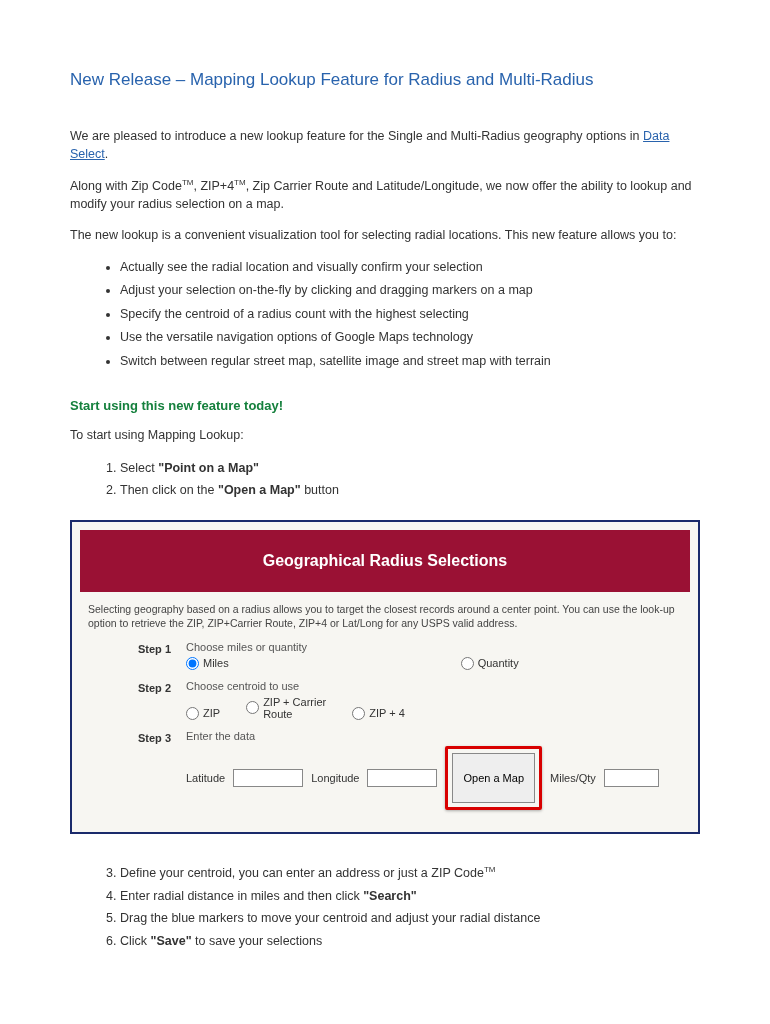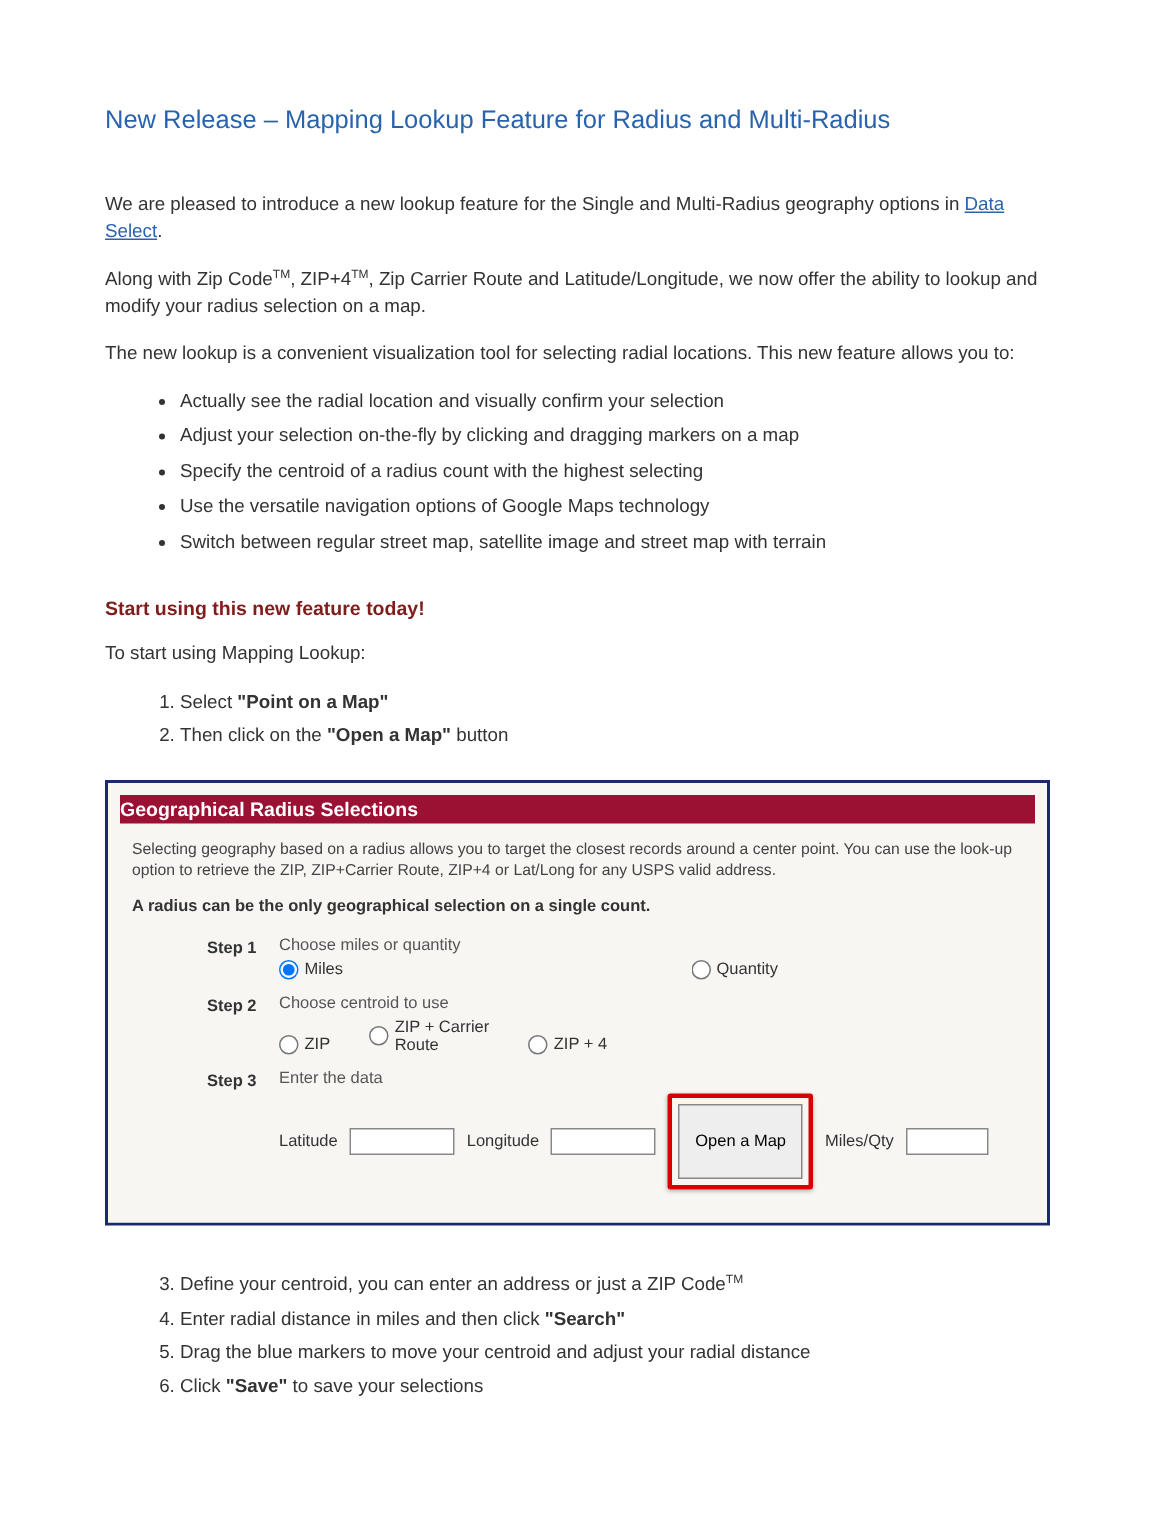--- a/index.html
+++ b/index.html
@@ -3,28 +3,28 @@
 <meta charset="utf-8">
 <style>
 * { box-sizing: border-box; margin: 0; padding: 0; }
 body { font-family: Arial, Helvetica, sans-serif; background: #fff; width: 770px; margin: 0 auto; padding: 70px 70px 40px 70px; font-size: 12.5px; color: #333; }
 h1 { color: #2963ad; font-size: 17px; font-weight: normal; margin-bottom: 38px; }
 .para { margin-bottom: 14px; line-height: 1.4; }
 .link { color: #2963ad; text-decoration: underline; cursor: pointer; }
 sup { font-size: 8px; vertical-align: super; }
 ul.bullets { margin: 6px 0 28px 50px; list-style: disc; }
 ul.bullets li { margin-bottom: 6px; line-height: 1.4; }
-.promo { color: #7f1d1d; font-weight: bold; font-size: 13px; margin-bottom: 14px; margin-top: 24px; }
+.promo { color: #15803d; font-weight: bold; font-size: 13px; margin-bottom: 14px; margin-top: 24px; }
 ol.steps { margin: 6px 0 20px 50px; }
 ol.steps li { margin-bottom: 4px; line-height: 1.5; }
 .bold { font-weight: bold; }
 
 .panel-wrap { border: 2px solid #1a2a6b; background: #fff; margin: 18px 0 30px 0; }
 .panel-inner { padding: 8px 8px 12px 8px; background: #f7f6f2; }
-.panel-header { background: #9a1134; color: #fff; font-weight: bold; font-size: 13px; padding: 2px 0; margin: 0 0 10px 0; }
+.panel-header { background: #9a1134; color: #fff; text-align: center; font-weight: bold; font-size: 16px; padding: 22px 0; margin: 0 0 10px 0; }
 .panel-desc { font-size: 10.5px; color: #444; line-height: 1.35; margin: 0 8px 10px 8px; }
 .panel-bold { font-size: 11px; font-weight: bold; margin: 0 8px 14px 8px; }
 .step-row { display: flex; align-items: flex-start; font-size: 11px; margin: 0 8px 10px 58px; }
 .step-label { font-weight: bold; width: 48px; flex-shrink: 0; padding-top: 2px; }
 .step-body { flex: 1; }
 .step-title { color: #555; margin-bottom: 4px; }
 .radio-row { display: flex; align-items: flex-end; gap: 26px; flex-wrap: wrap; }
 .radio-item { display: inline-flex; align-items: center; gap: 4px; font-size: 11px; }
 .radio-item input { margin: 0; }
 .multiline { display: inline-flex; align-items: center; gap: 4px; }
@@ -70,21 +70,20 @@
 
 <ol class="steps">
   <li><span>Select </span><span class="bold">"Point on a Map"</span></li>
   <li><span>Then click on the </span><span class="bold">"Open a Map"</span><span> button</span></li>
 </ol>
 
 <div class="panel-wrap">
   <div class="panel-inner">
     <div class="panel-header">Geographical Radius Selections</div>
     <div class="panel-desc">Selecting geography based on a radius allows you to target the closest records around a center point. You can use the look-up option to retrieve the ZIP, ZIP+Carrier Route, ZIP+4 or Lat/Long for any USPS valid address.</div>
-    <div class="panel-bold">A radius can be the only geographical selection on a single count.</div>
 
     <div class="step-row">
       <div class="step-label">Step 1</div>
       <div class="step-body">
         <div class="step-title">Choose miles or quantity</div>
         <div class="radio-row">
           <label class="radio-item">
               <input type="radio" checked="" style="">
               <span>Miles</span>
             </label>

